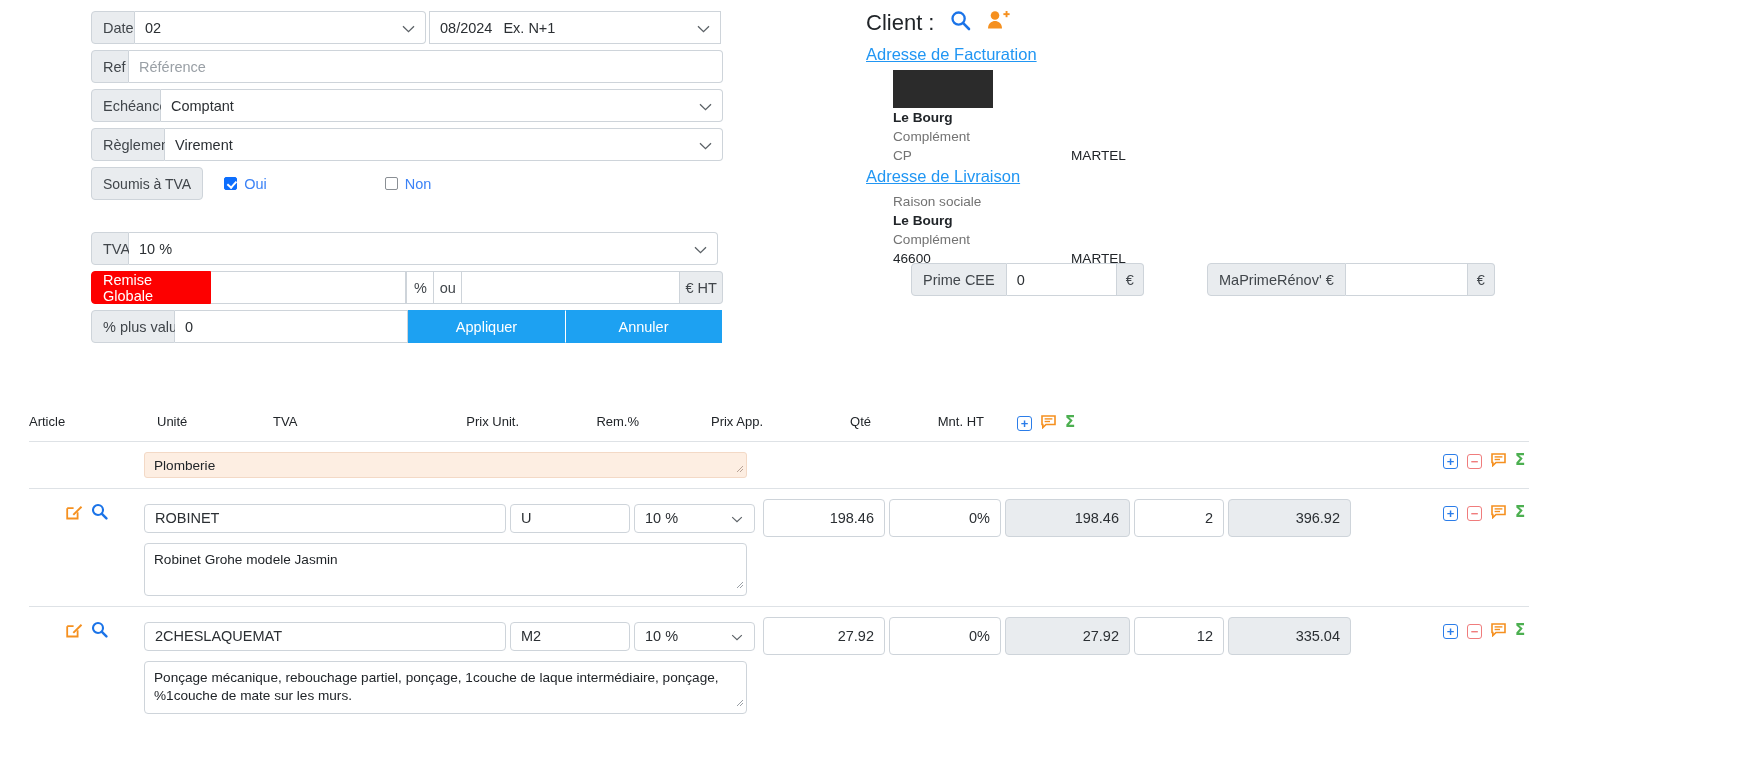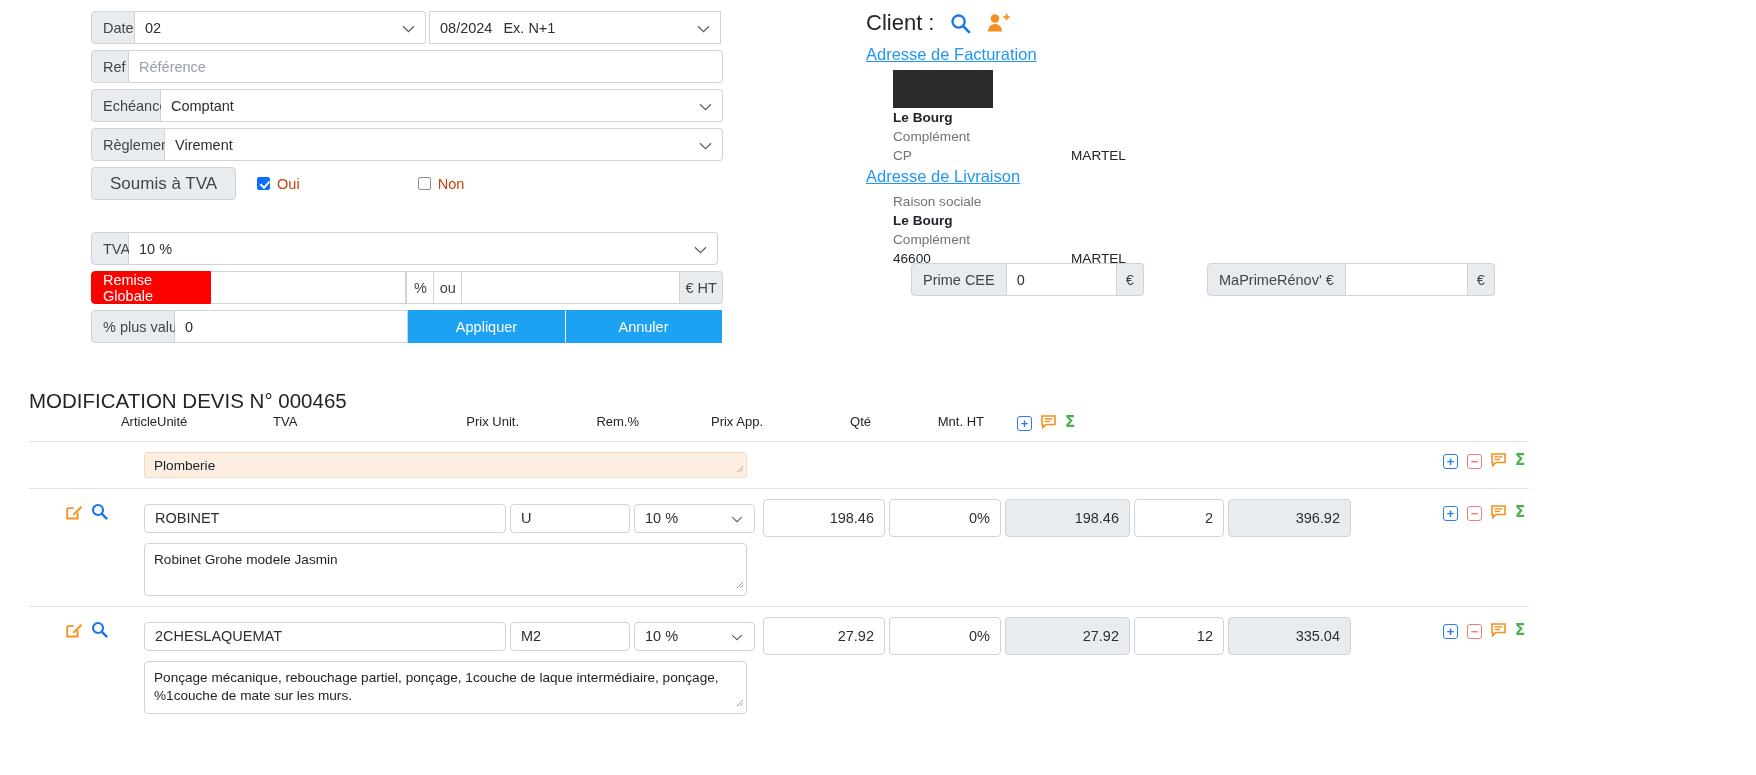--- a/index.html
+++ b/index.html
@@ -81,44 +81,44 @@
   .tva-row { margin-top: 32px; }
   .tva-grp { width: 627px; }
 
   
   .radio-row { display: flex; align-items: center; margin-bottom: 6px; }
   .btn-flat {
     height: 33px;
     background: #e9ecef;
     border: 1px solid #ced4da;
     border-radius: 4px;
-    font-size: 17px;
+    font-size: 14px;
     color: #41464b;
-    padding: 0 18px;
+    padding: 0 11px;
     display:flex; align-items:center;
   }
   .cb-wrap { display:flex; align-items:center; gap: 7px; }
   .cbx {
     width: 13px; height: 13px;
     border: 1px solid #8a8f94;
     border-radius: 2px;
     background: #fff;
     display:inline-block;
     position: relative;
   }
   .cbx.on { background:#0d6efd; border-color:#0d6efd; }
   .cbx.on::after {
     content:"";
     position:absolute; left:3.6px; top:1px;
     width:3.5px; height:7px;
     border: solid #fff;
     border-width: 0 2px 2px 0;
     transform: rotate(42deg);
   }
-  .cb-label { font-size: 14.5px; color:#c2410c; }
+  .cb-label { font-size: 14.5px; color:#3b82f6; }
 
   
   .remise-row { display:flex; margin-bottom: 6px; border-radius: 15px; }
   .btn-red {
     background:#fd0000; color:#fff;
     border:1px solid #fd0000;
     border-radius: 4px 0 0 4px;
     height:33px; font-size:14.5px;
     padding: 0 11px; display:flex; align-items:center;
     font-family:"Liberation Sans", sans-serif;
@@ -150,21 +150,21 @@
     background:#1da1f2; border:1px solid #1da1f2; color:#fff;
     height:33px; font-size:14.5px;
     display:flex; align-items:center; justify-content:center;
     font-family:"Liberation Sans", sans-serif;
   }
   .btn-appliquer { width: 157px; }
   .btn-annuler { width: 157px; border-left:1px solid #fff; }
 
   
   .client-panel { position:absolute; left:855px; top:10px; width:620px; }
-  .client-head { display:flex; align-items:center; gap: 16px; }
+  .client-head { display:flex; gap: 16px; }
   .client-title { font-size: 22px; color:#212529; font-weight:400; }
   .ico-btn { cursor:pointer; line-height:0; }
   .link-head {
     display:block;
     color:#2196f3; font-size:16.5px;
     text-decoration: underline;
     margin-top: 9px;
     width: max-content;
   }
   .addr-line { font-size: 13.6px; line-height: 19px; display:flex; }
@@ -197,21 +197,21 @@
   .doc-title {
     position:absolute; left:18px; top:389px;
     font-size: 20.5px; color:#212529; font-weight:400;
   }
   .tbl { position:absolute; left:18px; top:414px; width: 1500px; }
   .thead { display:flex; font-size:13px; color:#212529; padding-bottom:9px; }
 
   .col-article { width: 115px; text-align:center; }
 
   .hdr-cell { font-size:13px; }
-  .h-article { width:128px; text-align:right; }
+  .h-article { width:128px; text-align:left; }
   .h-code    { width:358px; }
   .h-unite   { width:116px; }
   .h-tva     { width:120px; }
   .h-pu      { width:126px; text-align:right; }
   .h-rem     { width:120px; text-align:right; }
   .h-pa      { width:124px; text-align:right; }
   .h-qte     { width:108px; text-align:right; }
   .h-mnt     { width:113px; text-align:right; }
   .h-act     { width:95px; text-align:right; }
 
@@ -439,21 +439,20 @@
     <div class="ctl prime-inp">0</div>
     <div class="eur-box">€</div>
   </div>
 
   <div class="mpr-row">
     <div class="addon">MaPrimeRénov' €</div>
     <div class="ctl mpr-inp"></div>
     <div class="eur-box">€</div>
   </div>
 
-  <div class="doc-title">MODIFICATION DEVIS N° 000465</div>
 
   <div class="tbl">
 
     <div class="thead">
       <div class="hdr-cell h-article">Article</div>
       <div class="hdr-cell h-unite">Unité</div>
       <div class="hdr-cell h-tva">TVA</div>
       <div class="hdr-cell h-pu">Prix Unit.</div>
       <div class="hdr-cell h-rem">Rem.%</div>
       <div class="hdr-cell h-pa">Prix App.</div>

